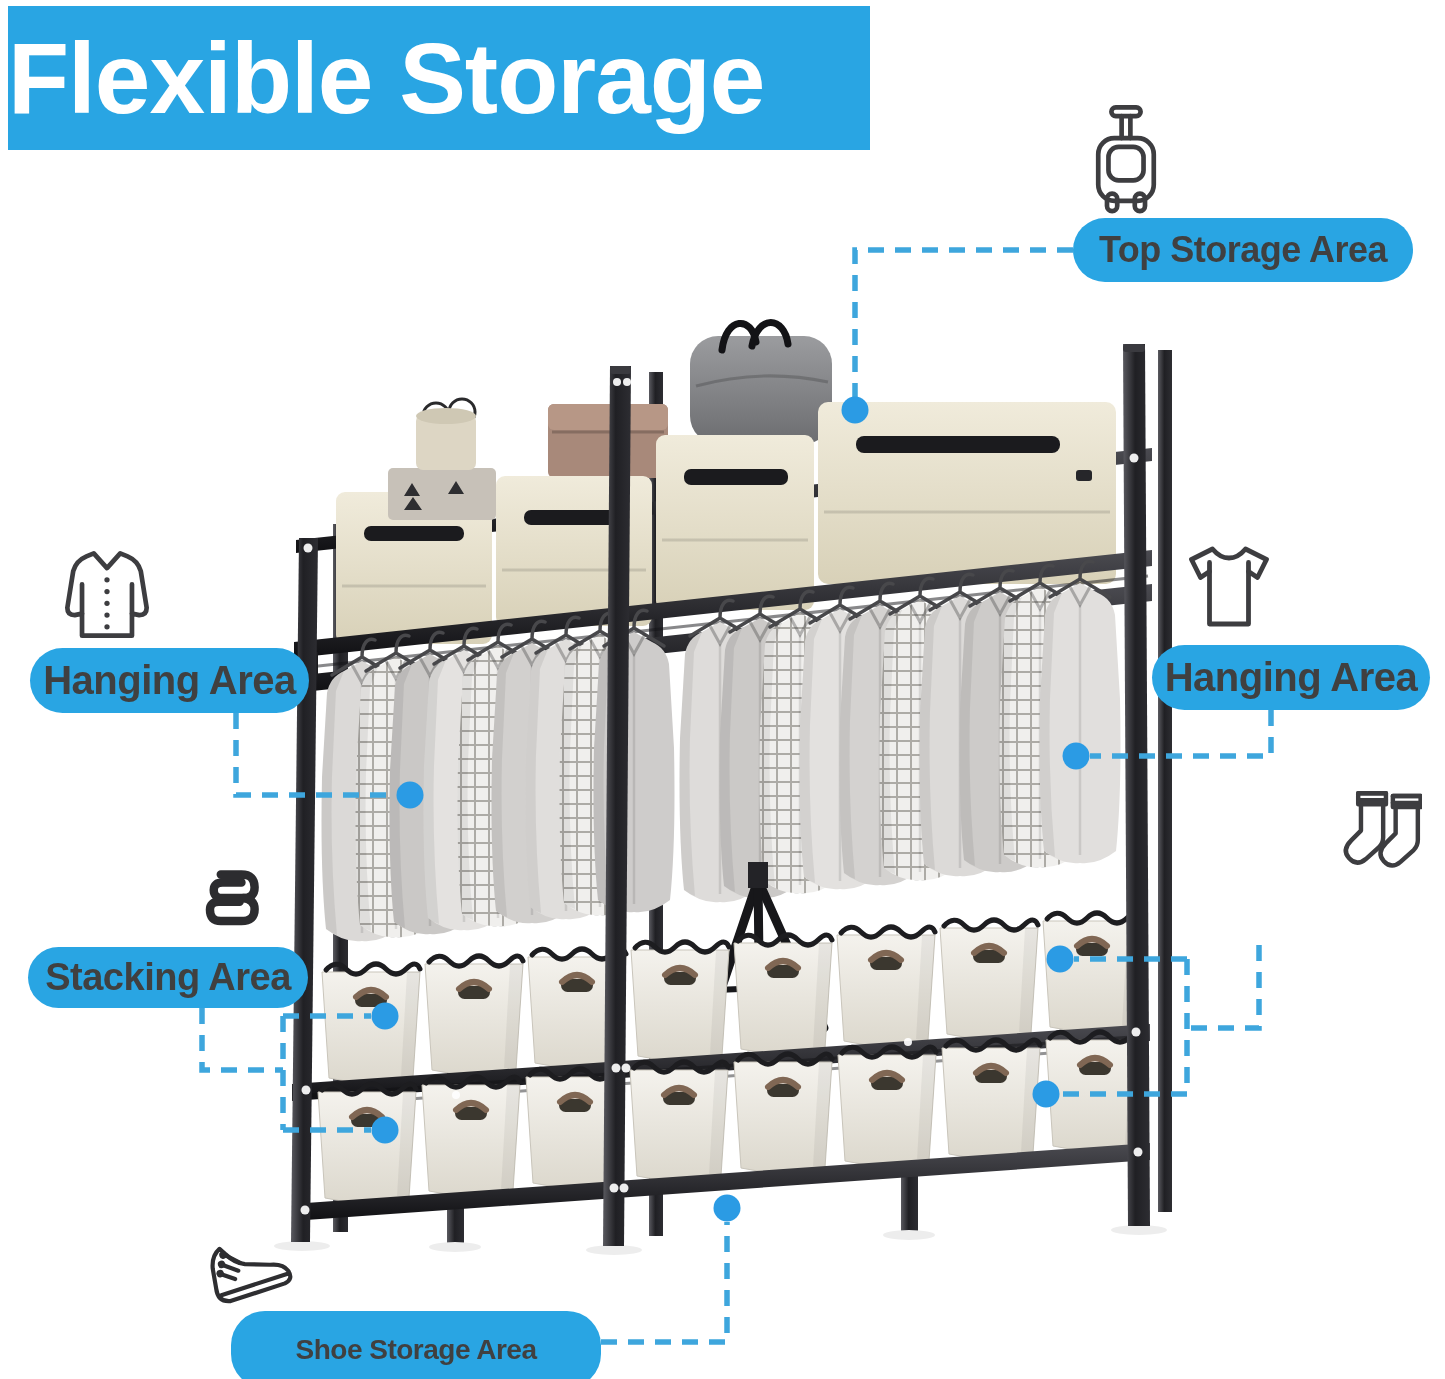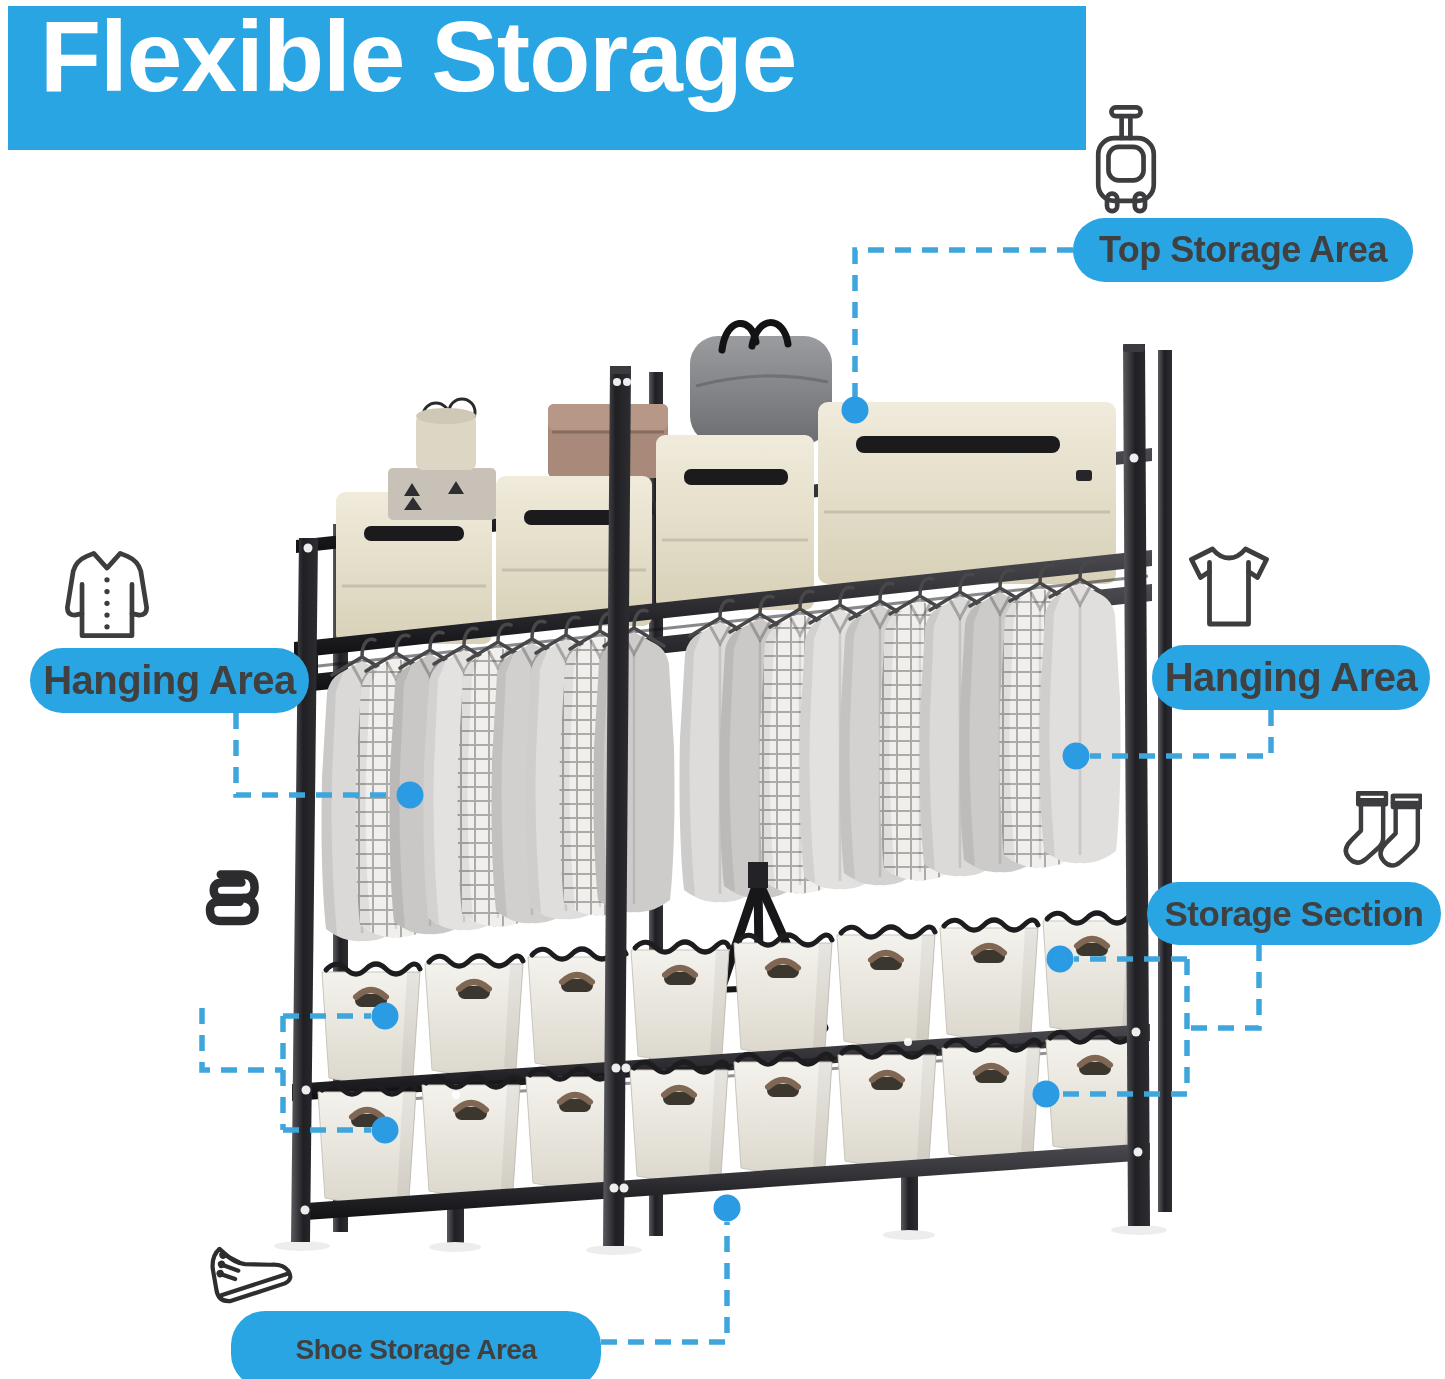--- a/index.html
+++ b/index.html
@@ -7,22 +7,22 @@
     --dash:#3ea6dd;
     --dot:#2b9be4;
   }
   html,body{margin:0;padding:0;background:#ffffff;}
   .stage{
     position:relative;width:1445px;height:1379px;background:#ffffff;
     overflow:hidden;font-family:"Liberation Sans",sans-serif;
   }
   .art{position:absolute;left:0;top:0;width:1445px;height:1379px;}
   .banner{
-    position:absolute;left:8px;top:6px;width:1078px;height:144px;
-    background:var(--accent);display:flex;align-items:flex-start;padding-left:32px;
+    position:absolute;left:8px;top:6px;width:862px;height:144px;
+    background:var(--accent);display:flex;align-items:center;
     box-sizing:border-box;
   }
   .banner h1{
     margin:0;color:#ffffff;font-size:100px;font-weight:bold;letter-spacing:-1px;
     line-height:1;white-space:nowrap;
   }
   .pill{
     position:absolute;background:var(--accent);color:#404040;font-weight:bold;
     display:flex;align-items:center;justify-content:center;border-radius:34px;
     white-space:nowrap;letter-spacing:-0.5px;box-sizing:border-box;
@@ -341,16 +341,16 @@
         <circle cx="19" cy="14" r="1.2" fill="#2e2e31"></circle>
           <circle cx="16" cy="20" r="1.2" fill="#2e2e31"></circle>
           <circle cx="13" cy="26" r="1.2" fill="#2e2e31"></circle>
       </g>
     </svg>
   </div>
 
   <div class="pill pill-top-storage">Top Storage Area</div>
   <div class="pill pill-hanging-left">Hanging Area</div>
   <div class="pill pill-hanging-right">Hanging Area</div>
-  <div class="pill pill-storage-sec">Storage Section</div>
+  <div class="pill pill-stacking">Stacking Area</div>
   <div class="pill pill-shoe">Shoe Storage Area</div>
 
 </div>
 
 </body></html>

